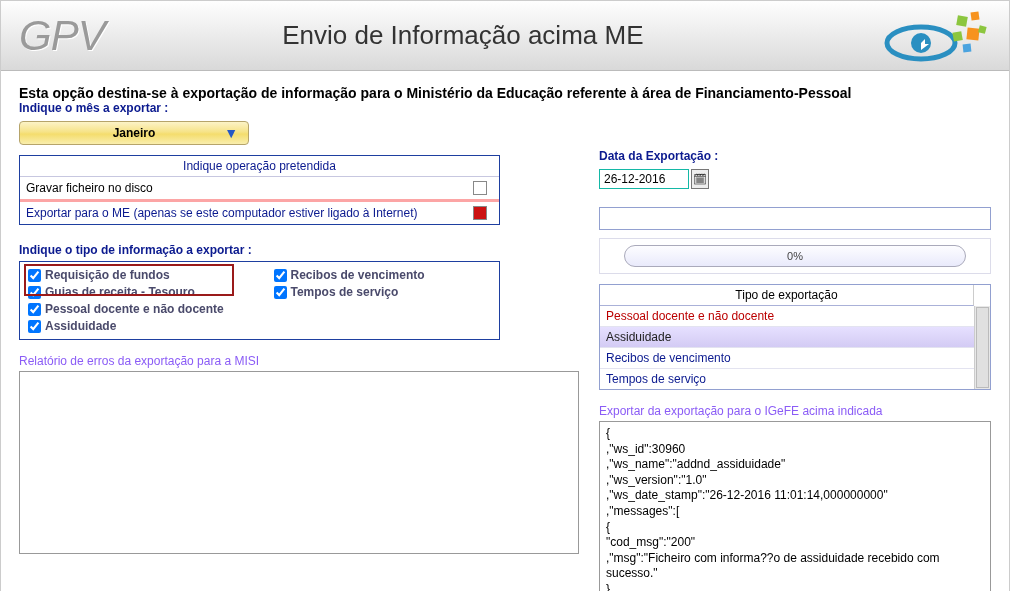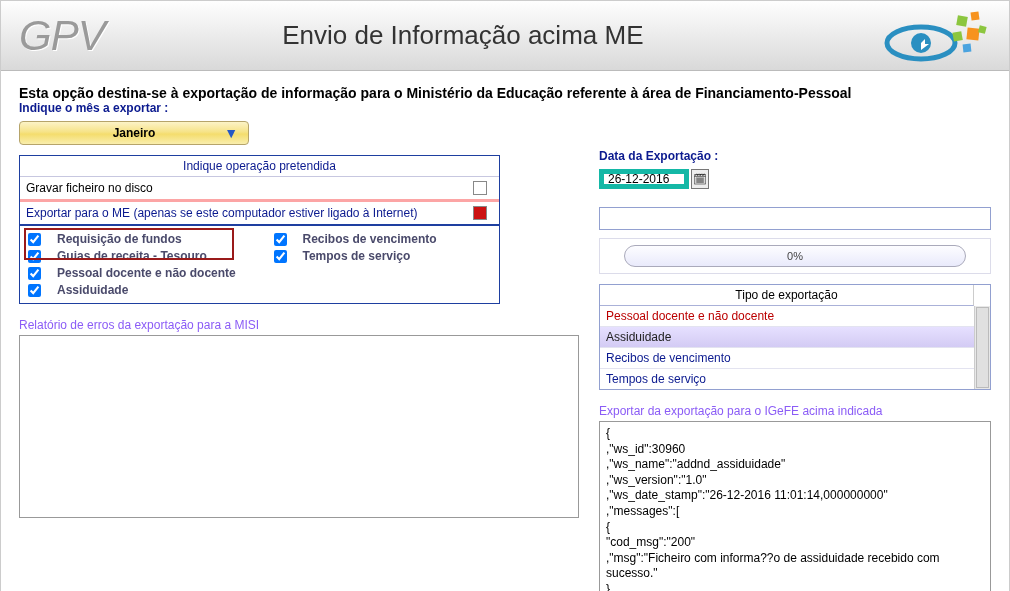--- a/index.html
+++ b/index.html
@@ -112,21 +112,21 @@
   }
   .date-wrap {
     display: flex;
     align-items: center;
     gap: 2px;
     margin-bottom: 18px;
   }
   .date-input {
     width: 90px;
     height: 20px;
-    border: 5px solid #14b8a6;
+    border: 1px solid #14b8a6;
     padding: 2px 4px;
     font-size: 12px;
   }
   .date-btn {
     width: 18px;
     height: 20px;
     border: 1px solid #777;
     background: #eee;
     display: flex;
     align-items: center;
@@ -195,21 +195,21 @@
     padding: 6px 8px;
   }
   .info-grid {
     display: grid;
     grid-template-columns: 1fr 1fr;
     gap: 3px 28px;
   }
   .check-item {
     display: flex;
     align-items: center;
-    gap: 16px;
+    gap: 4px;
     font-size: 12px;
     color: #4a4a6b;
     font-weight: bold;
   }
   .check-item input { width:13px; height:13px; }
   .highlight-group {
     position: absolute;
     border: 2px solid #9a1a1a;
     pointer-events: none;
   }
@@ -325,20 +325,21 @@
           <div class="op-row">
             <span class="txt">Gravar ficheiro no disco</span>
             <span class="op-check"></span>
           </div>
           <div class="op-row" style="color:#0b1a8f;">
             <span class="txt">Exportar para o ME (apenas se este computador estiver ligado à Internet)</span>
             <span class="op-check red"></span>
           </div>
         </div>
 
+        <div class="info-label">Indique o tipo de informação a exportar :</div>
         <div class="info-box left-info-wrap">
           <div class="highlight-group hl1"></div>
           <div class="info-grid">
             <label class="check-item">
               <input type="checkbox" checked="" style="">
               <span>Requisição de fundos</span>
             </label>
             <label class="check-item">
               <input type="checkbox" checked="" style="">
               <span>Recibos de vencimento</span>

